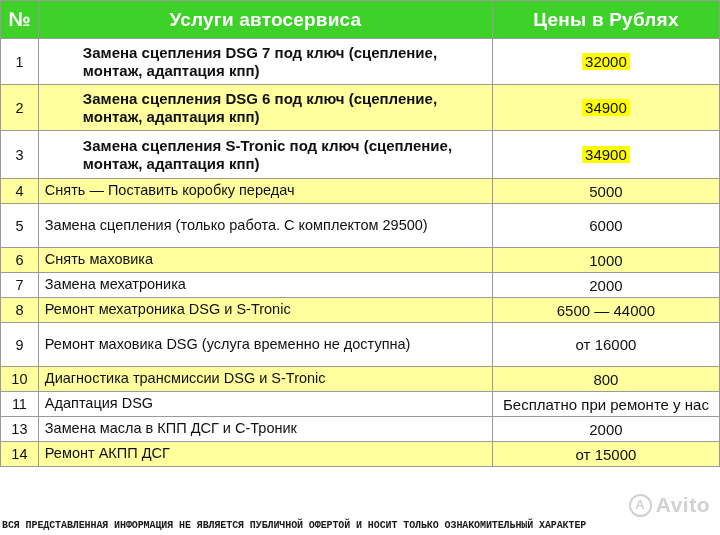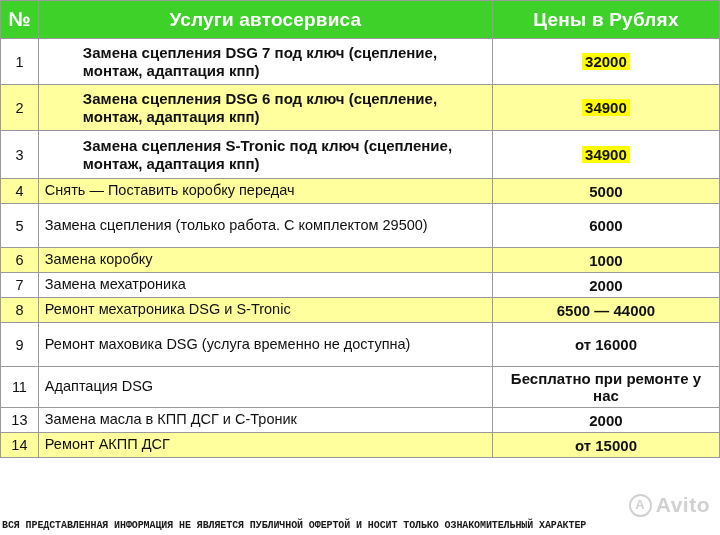--- a/index.html
+++ b/index.html
@@ -60,21 +60,21 @@
     text-align: center;
     font-size: 14.5px;
     color: #111;
   }
   td.srv {
     text-align: left;
     line-height: 1.18;
   }
   td.price {
     text-align: center;
-    font-weight: bold;
+    font-weight: normal;
     font-size: 15px;
   }
   tr.bold td.srv {
     font-weight: bold;
     font-size: 15px;
     padding-left: 44px;
   }
   tr.yellow td {
     background: #ffff9e;
   }
@@ -159,37 +159,42 @@
           <td class="srv col-srv">Снять — Поставить коробку передач</td>
           <td class="price col-price">5000</td>
         </tr>
         <tr class="white">
           <td class="num col-num row-mid">5</td>
           <td class="srv col-srv">Замена сцепления (только работа. С комплектом 29500)</td>
           <td class="price col-price">6000</td>
         </tr>
         <tr class="yellow">
           <td class="num col-num row-norm">6</td>
-          <td class="srv col-srv">Замена коробку</td>
+          <td class="srv col-srv">Снять маховика</td>
           <td class="price col-price">1000</td>
         </tr>
         <tr class="white">
           <td class="num col-num row-norm">7</td>
           <td class="srv col-srv">Замена мехатроника</td>
           <td class="price col-price">2000</td>
         </tr>
         <tr class="yellow">
           <td class="num col-num row-norm">8</td>
           <td class="srv col-srv">Ремонт мехатроника DSG и S-Tronic</td>
           <td class="price col-price">6500 — 44000</td>
         </tr>
         <tr class="white">
           <td class="num col-num row-mid">9</td>
           <td class="srv col-srv">Ремонт маховика DSG (услуга временно не доступна)</td>
           <td class="price col-price">от 16000</td>
+        </tr>
+        <tr class="yellow">
+          <td class="num col-num row-norm">10</td>
+          <td class="srv col-srv">Диагностика трансмиссии DSG и S-Tronic</td>
+          <td class="price col-price">800</td>
         </tr>
         <tr class="white">
           <td class="num col-num row-norm">11</td>
           <td class="srv col-srv">Адаптация DSG</td>
           <td class="price col-price">Бесплатно при ремонте у нас</td>
         </tr>
         <tr class="white">
           <td class="num col-num row-norm">13</td>
           <td class="srv col-srv">Замена масла в КПП ДСГ и С-Троник</td>
           <td class="price col-price">2000</td>

